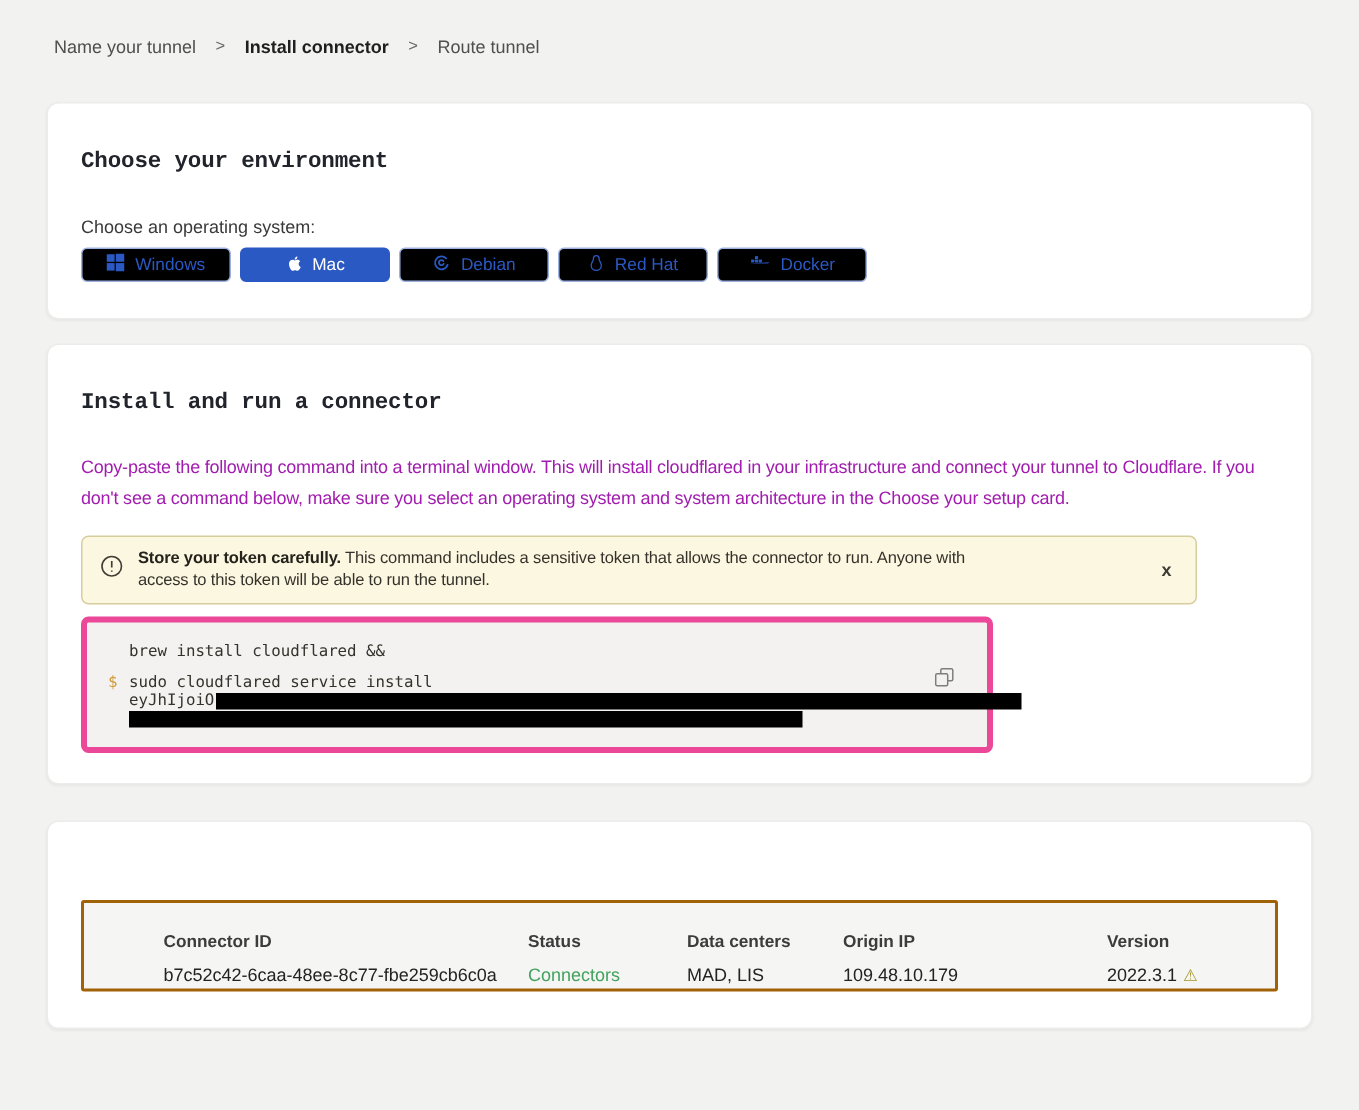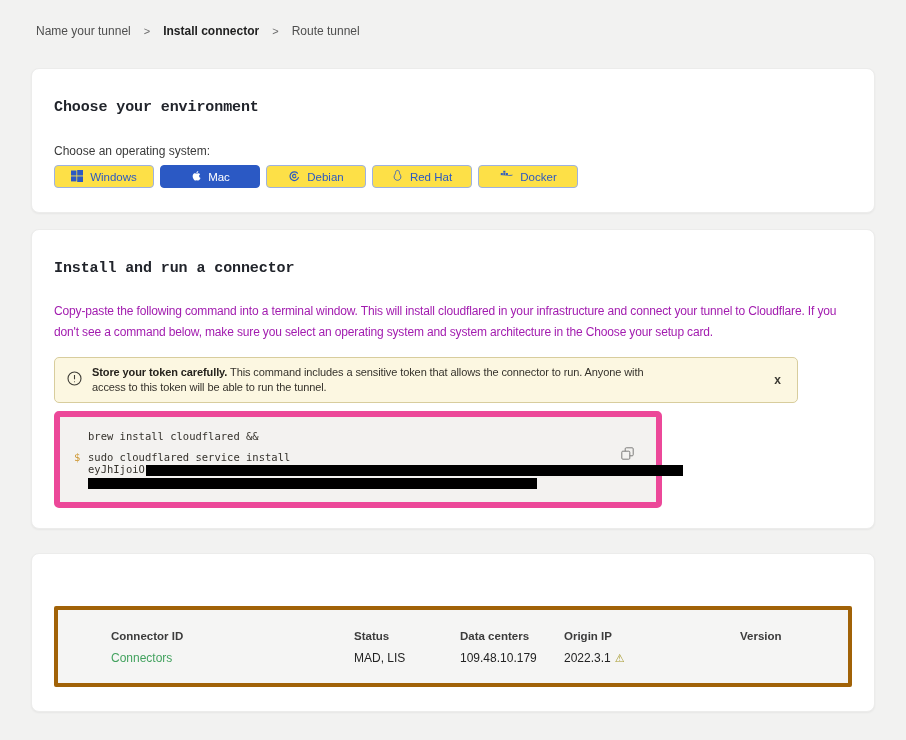--- a/index.html
+++ b/index.html
@@ -44,21 +44,21 @@
   .card-env { margin-top: 30px; padding: 30px 22px 24px 22px; }
   .card-install { margin-top: 16px; padding: 30px 22px 20px 22px; }
   .card-connectors { margin-top: 24px; padding: 30px 22px 24px 22px; }
 
   
   .os-label { margin-top: 28px; font-size: 12px; color: #3a3a3a; }
   .os-row { margin-top: 7px; display: flex; gap: 6px; }
   .os-btn {
     width: 100px; height: 23px;
     display: flex; align-items: center; justify-content: center; gap: 7px;
-    background: #fde047;
+    background: #000000;
     border: 1px solid #9db1e2;
     border-radius: 4px;
     color: #2b59c4;
     font-size: 11.5px;
     cursor: pointer;
     padding: 0;
     font-family: "Liberation Sans", sans-serif;
   }
   .os-btn svg { flex: 0 0 auto; }
   .os-btn.selected {
@@ -104,21 +104,21 @@
     cursor: pointer;
     padding: 0 2px;
     font-family: "Liberation Sans", sans-serif;
   }
 
   .code-block {
     position: relative;
     margin-top: 8px;
     width: 608px;
     background: #f3f2f0;
-    border: 6px solid #ec4899;
+    border: 4px solid #ec4899;
     border-radius: 5px;
     padding: 13px 14px 13px 14px;
     font-family: "DejaVu Sans Mono", monospace;
     font-size: 10.5px;
     line-height: 12px;
     color: #35322c;
   }
   .code-line { position: relative; padding-left: 14px; white-space: nowrap; }
   .code-line.gap { margin-top: 9px; }
   .code-prompt {
@@ -136,24 +136,24 @@
   .copy-btn {
     position: absolute;
     top: 30px; right: 22px;
     background: none; border: none; padding: 0;
     cursor: pointer;
   }
 
   
   .connectors-table {
     margin-top: 22px;
-    border: 4px solid #a16207;
+    border: 2px solid #a16207;
     border-radius: 2px;
     background: #f5f5f4;
-    padding: 20px 10px 18px 53px;
+    padding: 20px 10px 2px 53px;
   }
   .table-grid {
     display: grid;
     grid-template-columns: 243px 106px 104px 176px auto;
     row-gap: 9px;
     align-items: center;
   }
   .th { font-size: 11.5px; font-weight: bold; color: #3c3c3c; }
   .td { font-size: 12px; color: #232323; }
   .td.status { color: #43a25f; }
@@ -275,20 +275,21 @@
 
   <div class="card card-connectors">
     <div class="connectors-table">
       <div class="table-grid">
         <div class="th">Connector ID</div>
         <div class="th">Status</div>
         <div class="th">Data centers</div>
         <div class="th">Origin IP</div>
         <div class="th">Version</div>
 
+        <div class="td">b7c52c42-6caa-48ee-8c77-fbe259cb6c0a</div>
         <div class="td status">Connectors</div>
         <div class="td">MAD, LIS</div>
         <div class="td">109.48.10.179</div>
         <div class="td"><span>2022.3.1</span><span class="version-warning">⚠</span></div>
       </div>
     </div>
   </div>
 
 </div>
 

